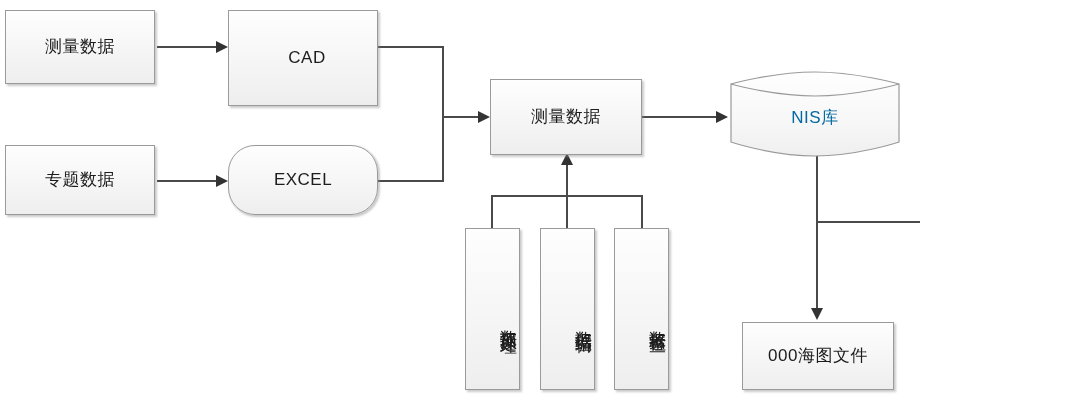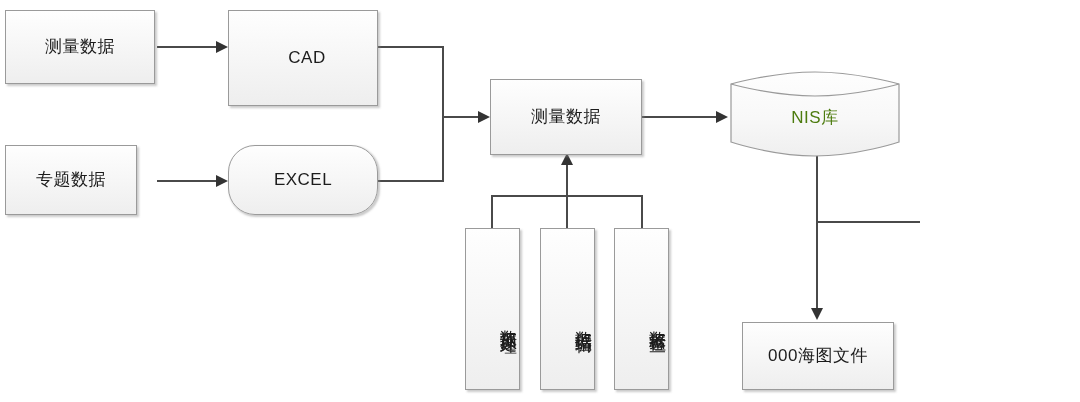--- a/index.html
+++ b/index.html
@@ -42,21 +42,21 @@
     padding-top: 24px;
     align-items: flex-start;
     justify-content: center;
   }
   
   .cylinder {
     position: absolute;
     display: flex;
     align-items: center;
     justify-content: center;
-    color: #4d7c0f;
+    color: #0369a1;
     font-size: 17px;
     letter-spacing: 0.5px;
   }
   .cylinder svg {
     position: absolute;
     left: 0;
     top: 0;
   }
   .cylinder .cyl-label {
     position: relative;
@@ -126,21 +126,21 @@
   <div class="conn h" style="left:816px; top:221px; width:104px;"></div>
 
   <div class="node" style="left:5px; top:10px; width:150px; height:74px;">
     <span>测量数据</span>
   </div>
 
   <div class="node" style="left:228px; top:10px; width:150px; height:96px;padding-left:8px;">
     <span>CAD</span>
   </div>
 
-  <div class="node" style="left:5px; top:145px; width:132px; height:70px;">
+  <div class="node" style="left:5px; top:145px; width:150px; height:70px;">
     <span>专题数据</span>
   </div>
 
   <div class="node" style="left:228px; top:145px; width:150px; height:70px;border-radius:27px;">
     <span>EXCEL</span>
   </div>
 
   <div class="node" style="left:490px; top:79px; width:152px; height:76px;">
     <span>测量数据</span>
   </div>

